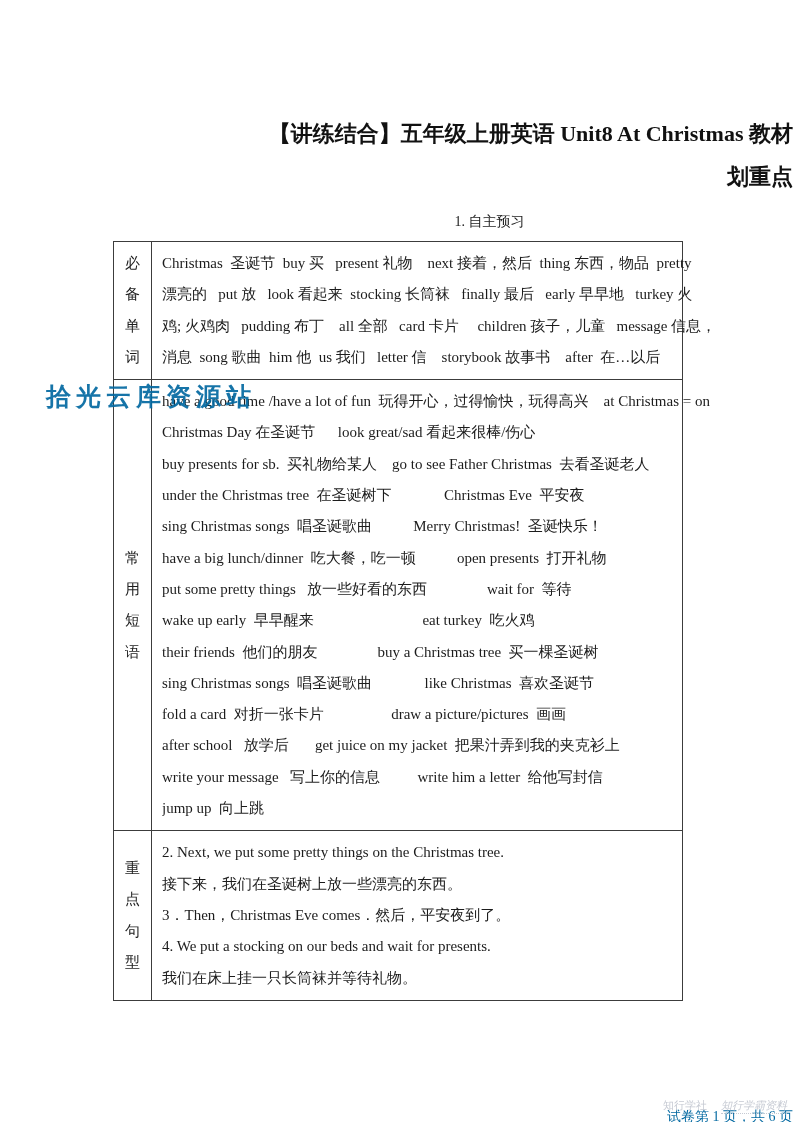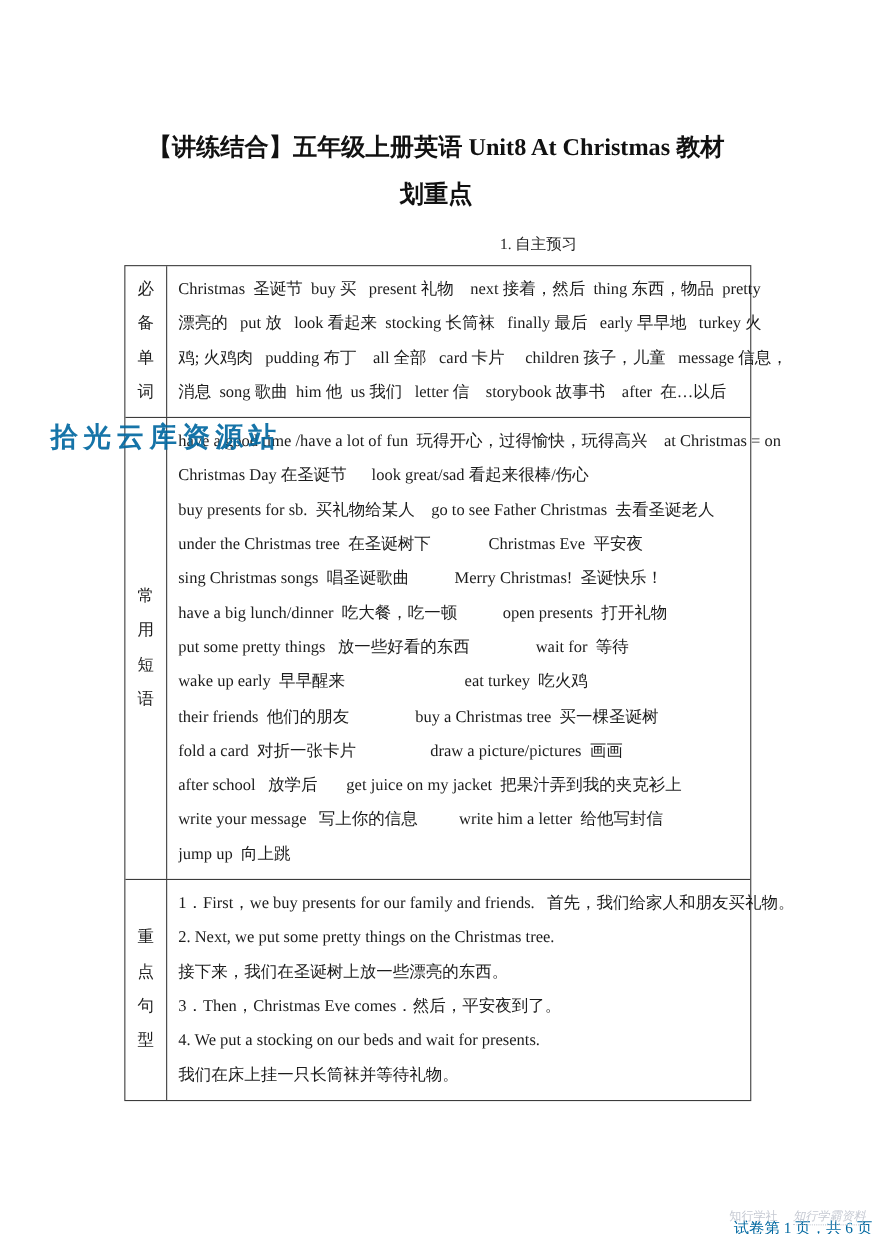--- a/index.html
+++ b/index.html
@@ -9,21 +9,21 @@
     width: 793px;
     height: 1122px;
     margin: 0 auto;
     background: #ffffff;
     font-family: "Liberation Serif", serif;
     color: #1c1c1c;
     overflow: hidden;
   }
   .doc-title {
     margin-top: 112px;
-    text-align: center;
+    text-align: right;
     font-size: 22px;
     font-weight: bold;
     line-height: 43px;
     color: #111;
   }
   .section-heading {
     margin-top: 15px;
     text-align: center;
     padding-left: 186px;
     font-size: 14px;
@@ -133,36 +133,36 @@
       <div class="content-col">
         <div class="line">have a good time /have a lot of fun  玩得开心，过得愉快，玩得高兴    at Christmas = on</div>
         <div class="line">Christmas Day 在圣诞节      look great/sad 看起来很棒/伤心</div>
         <div class="line">buy presents for sb.  买礼物给某人    go to see Father Christmas  去看圣诞老人</div>
         <div class="line">under the Christmas tree  在圣诞树下              Christmas Eve  平安夜</div>
         <div class="line">sing Christmas songs  唱圣诞歌曲           Merry Christmas!  圣诞快乐！</div>
         <div class="line">have a big lunch/dinner  吃大餐，吃一顿           open presents  打开礼物</div>
         <div class="line">put some pretty things   放一些好看的东西                wait for  等待</div>
         <div class="line">wake up early  早早醒来                             eat turkey  吃火鸡</div>
         <div class="line">their friends  他们的朋友                buy a Christmas tree  买一棵圣诞树</div>
+        <div class="line">sing Christmas songs  唱圣诞歌曲              like Christmas  喜欢圣诞节</div>
         <div class="line">fold a card  对折一张卡片                  draw a picture/pictures  画画</div>
         <div class="line">after school   放学后       get juice on my jacket  把果汁弄到我的夹克衫上</div>
         <div class="line">write your message   写上你的信息          write him a letter  给他写封信</div>
         <div class="line">jump up  向上跳</div>
       </div>
     </div>
 
     <div class="t-row">
       <div class="label-col">
         <div>重</div>
         <div>点</div>
         <div>句</div>
         <div>型</div>
       </div>
       <div class="content-col">
-        <div class="line">1．First，we buy presents for our family and friends.   首先，我们给家人和朋友买礼物。</div>
         <div class="line">2. Next, we put some pretty things on the Christmas tree.</div>
         <div class="line">接下来，我们在圣诞树上放一些漂亮的东西。</div>
         <div class="line">3．Then，Christmas Eve comes．然后，平安夜到了。</div>
         <div class="line">4. We put a stocking on our beds and wait for presents.</div>
         <div class="line">我们在床上挂一只长筒袜并等待礼物。</div>
       </div>
     </div>
 
   </div>
 

